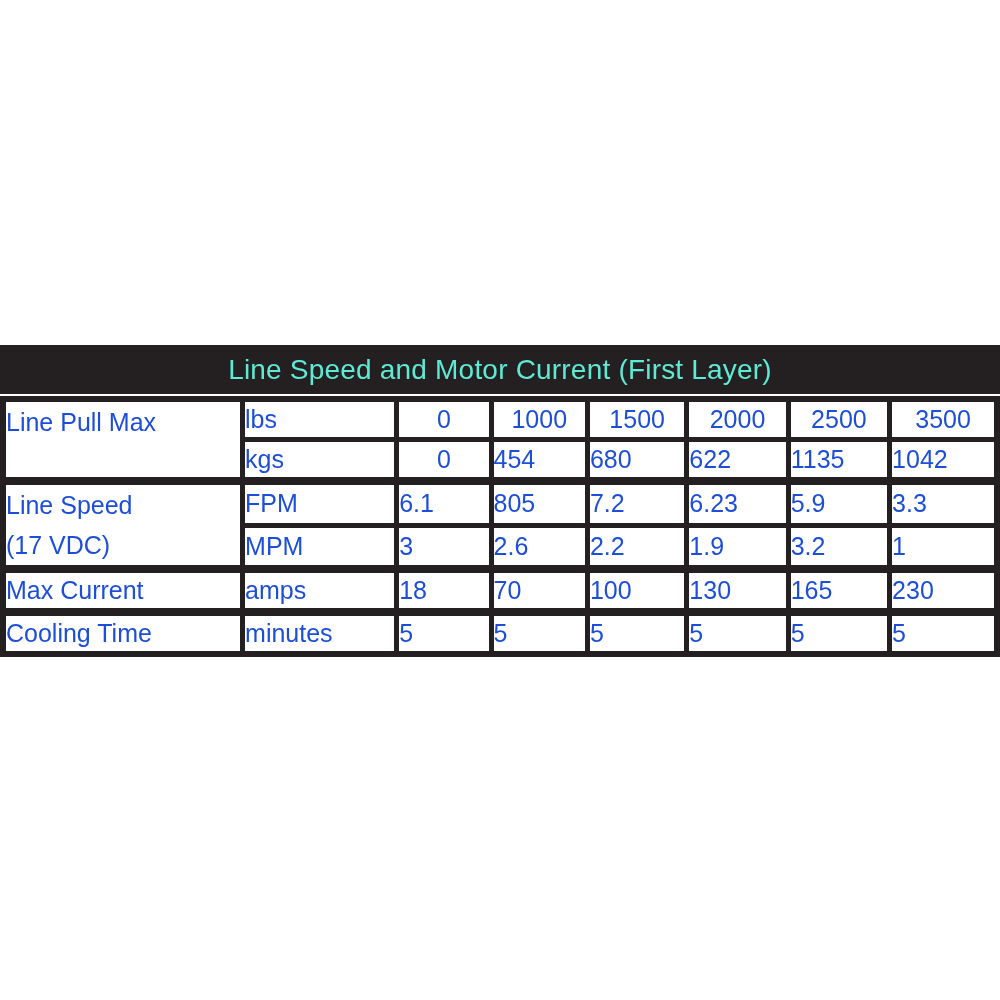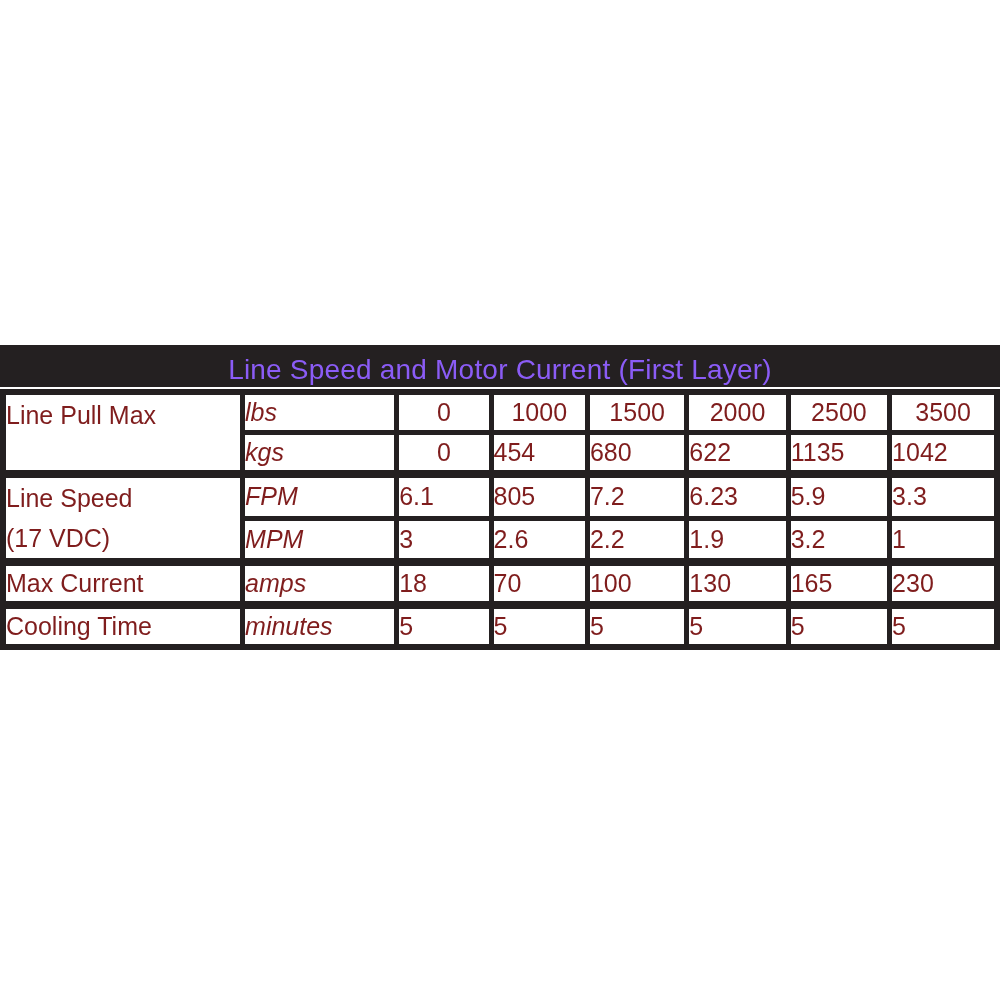--- a/index.html
+++ b/index.html
@@ -15,35 +15,35 @@
     background: #ffffff;
     overflow: hidden;
   }
   .spec-block {
     position: absolute;
     top: 345px;
     left: 0;
     width: 1000px;
   }
   .title-bar {
-    height: 42px;
+    height: 49px;
     background: #242021;
-    color: #8b5cf6;
+    color: #5eead4;
     font-size: 28px;
     line-height: 49px;
     text-align: center;
     letter-spacing: 0.2px;
   }
   table.spec {
     width: 100%;
     margin-top: 2px;
     border-collapse: collapse;
     table-layout: fixed;
     border: 6px solid #242021;
-    color: #7f1d1d;
+    color: #1d4ed8;
   }
   table.spec td {
     border: 5px solid #242021;
     height: 35px;
     font-size: 25px;
     padding: 0;
     background: #ffffff;
     vertical-align: middle;
     overflow: hidden;
     white-space: nowrap;
@@ -54,21 +54,20 @@
     padding-left: 13px;
   }
   td.label.top {
     vertical-align: top;
     padding-top: 6px;
   }
   td.label .two-line { line-height: 40px; }
   td.unit {
     text-align: left;
     padding-left: 15px;
-    font-style: italic;
   }
   td.num {
     padding-right: 7px;
   }
   td.num.center {
     text-align: center;
     padding-right: 0;
   }
 </style>
 </head>

